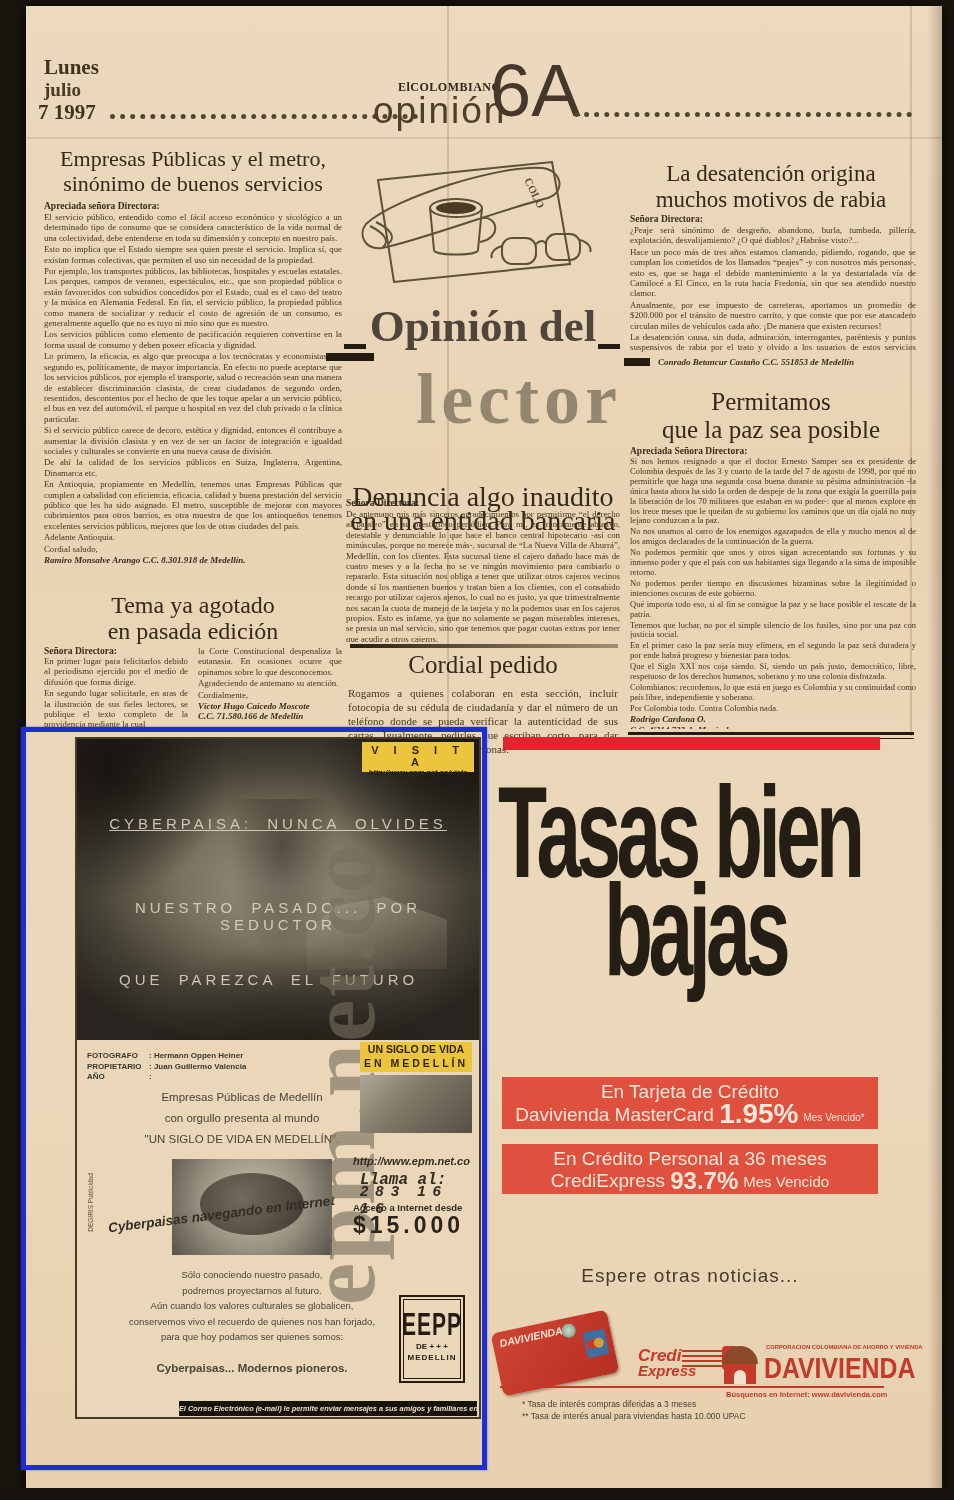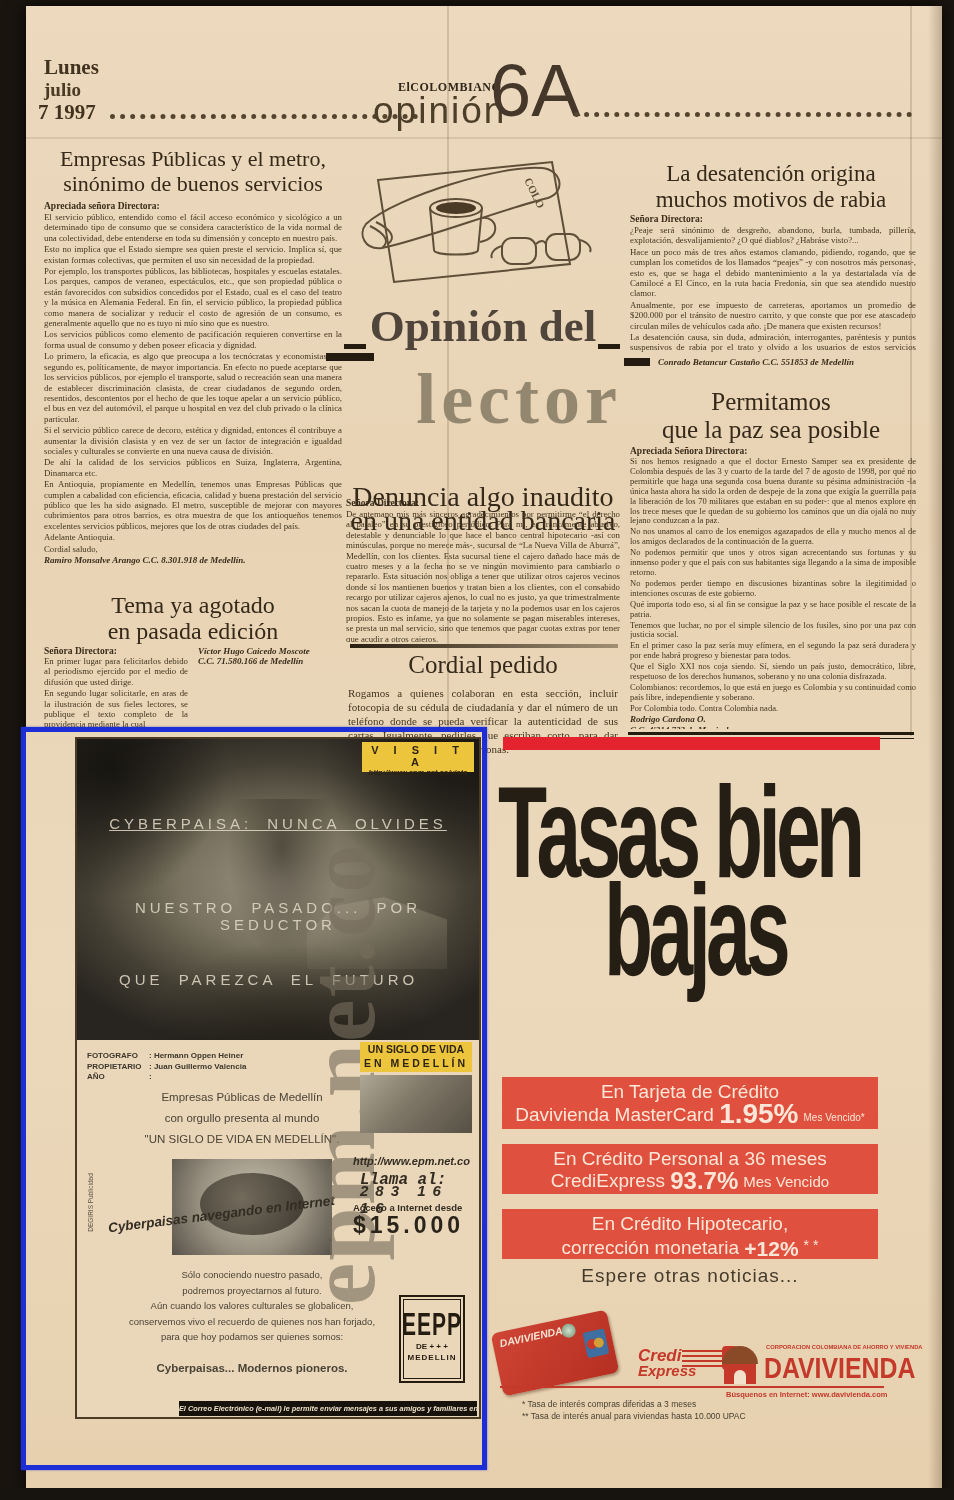--- a/index.html
+++ b/index.html
@@ -92,25 +92,30 @@
     </div>
     <div class="abs bar" style="left:300px;top:347px;width:48px;height:8px;"></div>
 
     <div class="abs hl" style="left:12px;top:586px;width:310px;font-size:24px;line-height:26px;">
       <div>Tema ya agotado</div>
       <div>en pasada edición</div>
     </div>
     <div class="abs" style="left:18px;top:640px;width:144px;height:82px;overflow:hidden;">
       <div class="salut">Señora Directora:</div>
       <div class="body-flow" style="position:static;">
-          <p>En primer lugar para felicitarlos debido al periodismo ejercido por el medio de difusión que usted dirige.</p>
+          <p>En primer lugar para felicitarlos debido al periodismo ejercido por el medio de difusión que forma dirige.</p>
           <p>En segundo lugar solicitarle, en aras de la ilustración de sus fieles lectores, se publique el texto completo de la providencia mediante la cual</p>
         </div>
     </div>
     <div class="abs" style="left:172px;top:640px;width:144px;height:82px;overflow:hidden;">
+      <div class="body-flow" style="position:static;">
+          <p>la Corte Constitucional despenaliza la eutanasia. En ocasiones ocurre que opinamos sobre lo que desconocemos.</p>
+          <p>Agradeciendo de antemano su atención.</p>
+          <p>Cordialmente,</p>
+        </div>
       <div class="sig">Víctor Hugo Caicedo Moscote</div>
       <div class="sig">C.C. 71.580.166 de Medellín</div>
     </div>
 
     <svg class="abs" style="left:330px;top:140px;" width="240" height="158" viewBox="0 0 240 158">
       <g fill="none" stroke="#5f4e38" stroke-width="2">
         <path d="M22,34 L196,16 L214,118 L38,136 Z"></path>
         <path d="M10,78 C40,50 150,18 186,22 C206,24 210,46 192,52 C150,62 60,96 26,102 C8,104 2,88 10,78 Z"></path>
         <path d="M14,80 C30,88 34,96 26,102"></path>
         <path d="M20,76 C36,84 40,92 32,98"></path>
@@ -259,24 +264,20 @@
     <div class="abs dav-h" style="left:578px;top:866px;">bajas</div>
 
     <div class="banner" style="top:1071px;height:48px;">
       <div class="l1">En Tarjeta de Crédito</div>
       <div class="l2"><span>Davivienda MasterCard </span><span class="rate">1.95%</span><span class="sfx">Mes Vencido*</span></div>
     </div>
     <div class="banner" style="top:1138px;height:46px;">
       <div class="l1">En Crédito Personal a 36 meses</div>
       <div class="l2"><span>CrediExpress </span><span class="rate" style="font-size:24px;">93.7%</span><span class="sfx" style="font-size:15px;">Mes Vencido</span></div>
     </div>
-    <div class="banner" style="top:1203px;height:46px;">
-      <div class="l1">En Crédito Hipotecario,</div>
-      <div class="l2"><span>corrección monetaria </span><span class="rate" style="font-size:21px;">+12%</span><span class="sfx" style="font-size:14px;vertical-align:4px;">* *</span></div>
-    </div>
 
     <div class="abs sans" style="left:476px;top:1259px;width:376px;text-align:center;font-size:19px;color:#453b2c;letter-spacing:1px;">Espere otras noticias...</div>
 
     <div class="abs" style="left:470px;top:1315px;width:118px;height:64px;background:linear-gradient(135deg,#cf4434,#b52f22);border-radius:7px;transform:rotate(-12deg);box-shadow:1px 2px 3px rgba(60,30,10,.4);">
       <div style="position:absolute;left:7px;top:5px;color:#f6e3d2;font-weight:bold;font-style:italic;font-size:10.5px;font-family:'Liberation Sans',sans-serif;">DAVIVIENDA</div>
       <div style="position:absolute;right:6px;top:18px;width:22px;height:26px;background:#3f6ea0;border-radius:3px;">
         <div style="position:absolute;left:2px;top:8px;width:10px;height:10px;border-radius:50%;background:#c9392b;"></div>
         <div style="position:absolute;left:9px;top:8px;width:10px;height:10px;border-radius:50%;background:#e0a52e;opacity:.9;"></div>
       </div>
       <div style="position:absolute;right:34px;top:6px;width:14px;height:14px;border-radius:50%;background:radial-gradient(circle,#cfe0cf,#6f8f6f);"></div>

